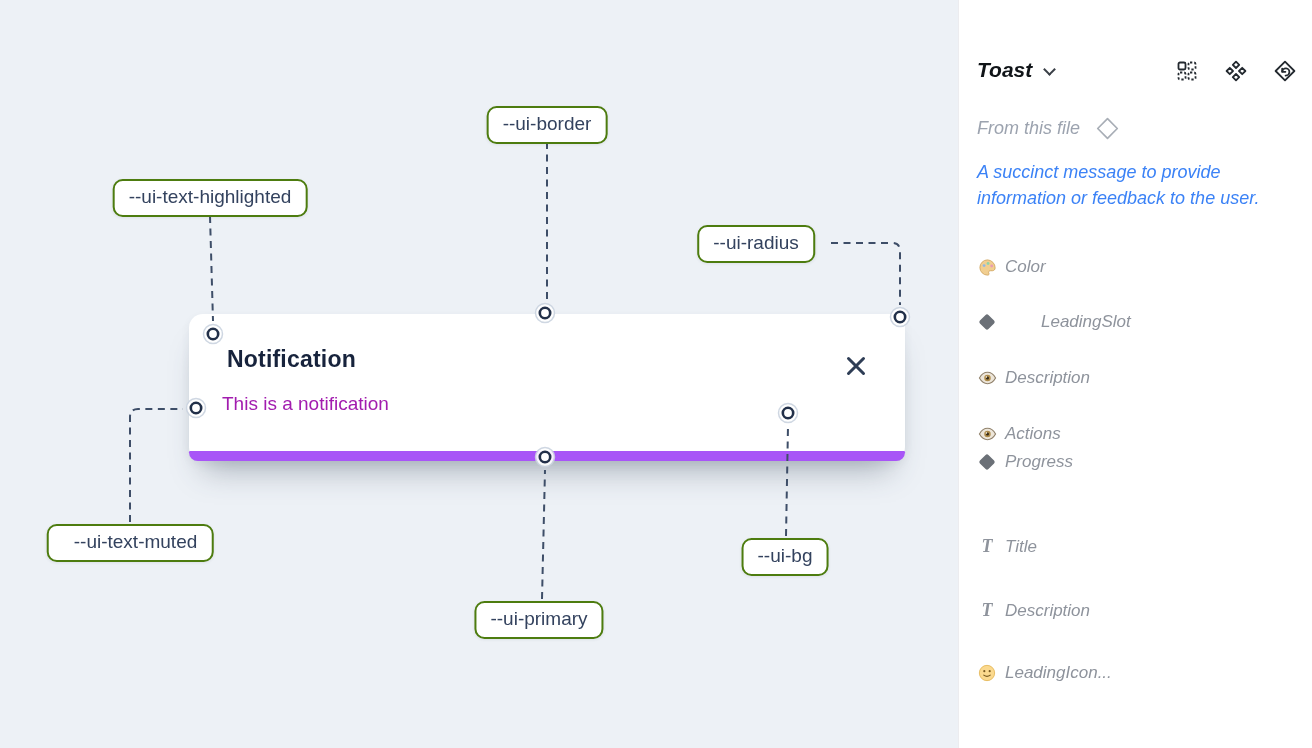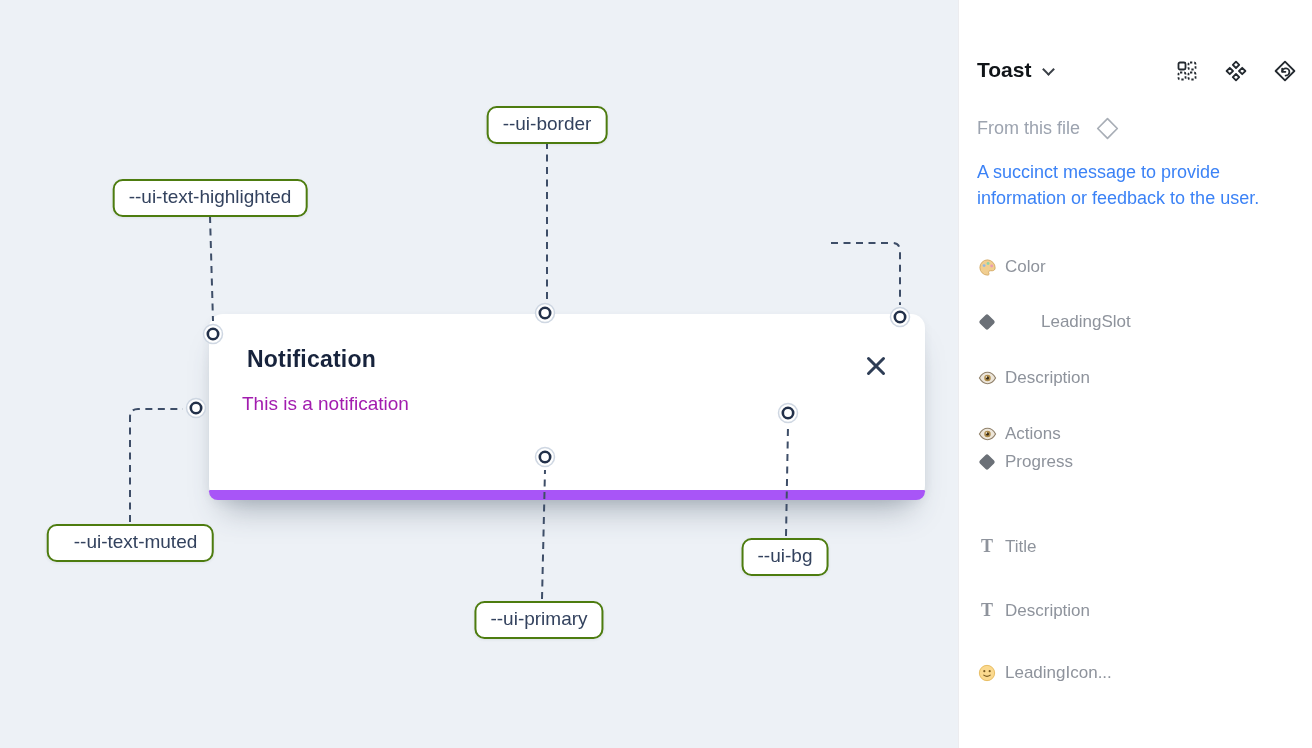--- a/index.html
+++ b/index.html
@@ -3,39 +3,39 @@
 <meta charset="utf-8">
 <style>
   * { margin:0; padding:0; box-sizing:border-box; }
   html,body { width:1312px; height:748px; overflow:hidden; }
   body { font-family:"Liberation Sans", sans-serif; position:relative; background:#fff; }
 
   
   .canvas { position:absolute; left:0; top:0; width:958px; height:748px; background:#EDF1F6; }
   .overlay { position:absolute; left:0; top:0; pointer-events:none; }
 
-  .toast-card { position:absolute; left:189px; top:314px; width:716px; height:186px;
+  .toast-card { position:absolute; left:189px; top:314px; width:716px; height:147px;
     background:#fff; border-radius:14px;
-    box-shadow:0 22px 30px -14px rgba(51,65,85,.38), 0 4px 10px rgba(51,65,85,.07);margin-left:20px; }
+    box-shadow:0 22px 30px -14px rgba(51,65,85,.38), 0 4px 10px rgba(51,65,85,.07); }
   .toast-title { position:absolute; left:38px; top:32px; font-size:23px; font-weight:700;
     color:#17233C; letter-spacing:.2px; }
   .toast-desc { position:absolute; left:33px; top:79px; font-size:19px; font-weight:400;
     color:#a21caf; }
   .toast-close { position:absolute; right:37px; top:40px; width:24px; height:24px; cursor:pointer; }
   .toast-progress { position:absolute; left:0; right:0; bottom:0; height:10px;
     background:#A855F7; border-radius:2px 2px 14px 14px; }
 
   .pill { position:absolute; transform:translateX(-50%); background:#fff;
     border:2px solid #4d7c0f; border-radius:10px; padding:5px 14px 7px;
     font-size:19px; color:#33425E; white-space:nowrap;
     box-shadow:0 1px 3px rgba(30,41,59,.07); }
 
   
   .panel { position:absolute; left:958px; top:0; width:354px; height:748px; background:#fff;
-    border-left:1px solid #ECECEF; }
+    border-left:1px solid #ECECEF;font-style:italic; }
   .panel-title-row { position:absolute; left:18px; top:58px; display:flex; align-items:center; gap:12px; }
   .panel-title { font-size:21px; font-weight:700; color:#101418; }
   .chev { width:11px; height:11px; position:relative; }
   .chev::after { content:""; position:absolute; left:1px; top:0; width:7px; height:7px;
     border-right:2px solid #3A3F46; border-bottom:2px solid #3A3F46; transform:rotate(45deg); }
   .header-icons { position:absolute; right:16px; top:60px; display:flex; gap:27px; }
   .header-icons svg { display:block; cursor:pointer; }
 
   .from-file { position:absolute; left:18px; top:116px; display:flex; align-items:center; gap:15px; }
   .from-file-label { font-size:18px; color:#9CA3AF; }
@@ -97,20 +97,21 @@
         </g>
       <g>
           <circle cx="788" cy="413" r="9.5" fill="#fff" stroke="#CBD4E0" stroke-width="1.5" opacity=".92"></circle>
           <circle cx="788" cy="413" r="5.2" fill="#fff" stroke="#223049" stroke-width="2.6"></circle>
         </g>
     </g>
   </svg>
 
   <div class="pill" style="left:547px; top:106px;">--ui-border</div>
   <div class="pill" style="left:210px; top:179px;">--ui-text-highlighted</div>
+  <div class="pill" style="left:756px; top:225px;">--ui-radius</div>
   <div class="pill" style="left:130px; top:524px;padding-left:25px;">--ui-text-muted</div>
   <div class="pill" style="left:539px; top:601px;">--ui-primary</div>
   <div class="pill" style="left:785px; top:538px;">--ui-bg</div>
 </div>
 
 <div class="panel">
 
   <div class="panel-title-row">
     <span class="panel-title">Toast</span>
     <span class="chev"></span>

